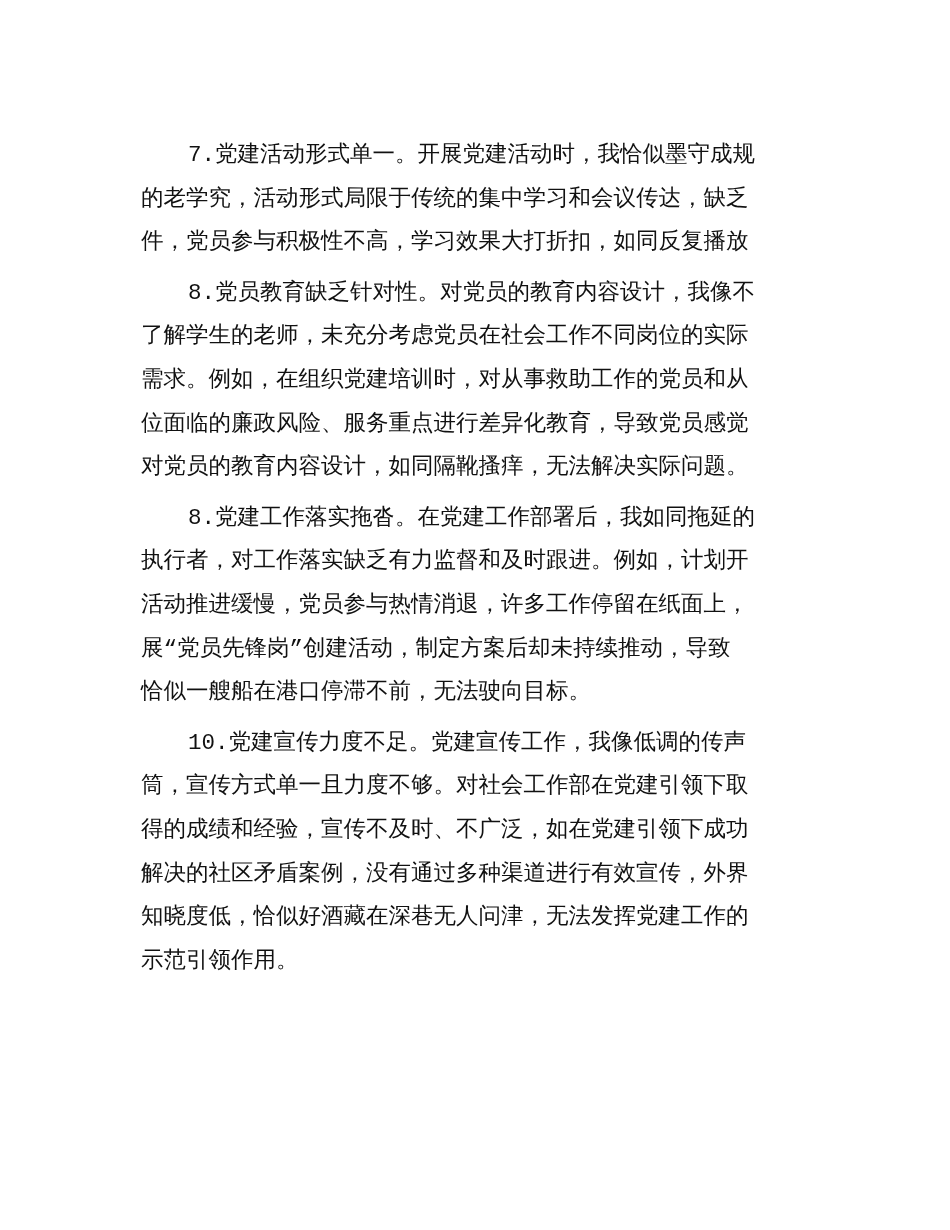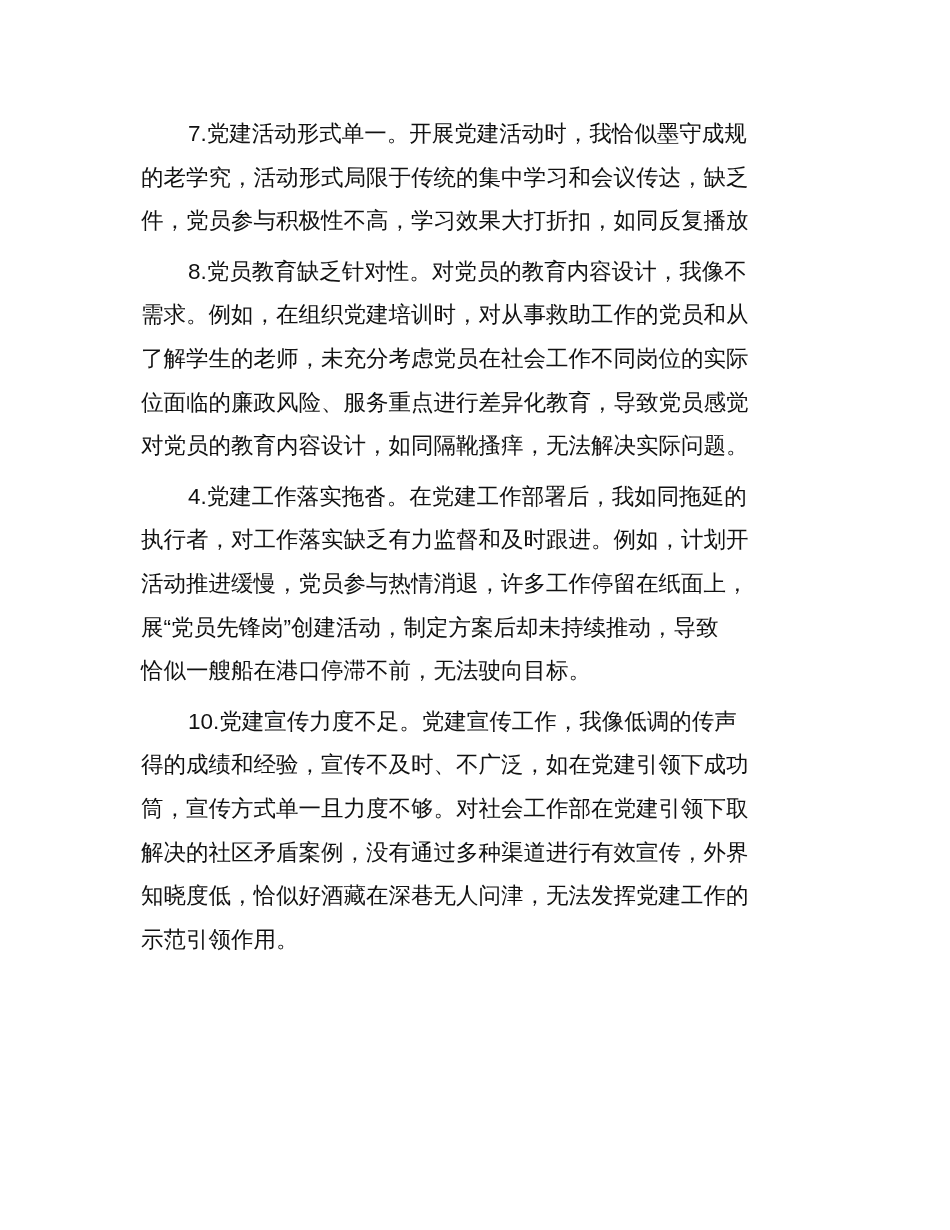--- a/index.html
+++ b/index.html
@@ -1,22 +1,22 @@
 <!DOCTYPE html>
 <html><head>
 <meta charset="utf-8">
 <style>
   html, body { margin: 0; padding: 0; background: #ffffff; }
   body { width: 950px; height: 1230px; position: relative; overflow: hidden; }
   .page {
     position: absolute;
     left: 141px;
-    top: 112px;
+    top: 134px;
     width: 672px;
-    font-family: Liberation Sans, sans-serif;
+    font-family: Liberation Mono, monospace;
     font-size: 22.5px;
     line-height: 43.6px;
     color: #111111;
   }
   .para {
     margin: 0 0 7px 0;
     text-indent: 2em;
     text-align: justify;
     word-break: break-all;
     white-space: normal;
@@ -30,36 +30,36 @@
 <div class="page">
 
   <div class="para">
     <span class="line first">7.党建活动形式单一。开展党建活动时，我恰似墨守成规</span>
     <span class="line">的老学究，活动形式局限于传统的集中学习和会议传达，缺乏</span>
     <span class="line">件，党员参与积极性不高，学习效果大打折扣，如同反复播放</span>
   </div>
 
   <div class="para">
     <span class="line first">8.党员教育缺乏针对性。对党员的教育内容设计，我像不</span>
+    <span class="line">了解学生的老师，未充分考虑党员在社会工作不同岗位的实际</span>
     <span class="line">需求。例如，在组织党建培训时，对从事救助工作的党员和从</span>
-    <span class="line">了解学生的老师，未充分考虑党员在社会工作不同岗位的实际</span>
     <span class="line">位面临的廉政风险、服务重点进行差异化教育，导致党员感觉</span>
     <span class="line">对党员的教育内容设计，如同隔靴搔痒，无法解决实际问题。</span>
   </div>
 
   <div class="para">
-    <span class="line first">4.党建工作落实拖沓。在党建工作部署后，我如同拖延的</span>
+    <span class="line first">8.党建工作落实拖沓。在党建工作部署后，我如同拖延的</span>
     <span class="line">执行者，对工作落实缺乏有力监督和及时跟进。例如，计划开</span>
     <span class="line">活动推进缓慢，党员参与热情消退，许多工作停留在纸面上，</span>
     <span class="line">展“党员先锋岗”创建活动，制定方案后却未持续推动，导致</span>
     <span class="line">恰似一艘船在港口停滞不前，无法驶向目标。</span>
   </div>
 
   <div class="para">
     <span class="line first">10.党建宣传力度不足。党建宣传工作，我像低调的传声</span>
+    <span class="line">筒，宣传方式单一且力度不够。对社会工作部在党建引领下取</span>
     <span class="line">得的成绩和经验，宣传不及时、不广泛，如在党建引领下成功</span>
-    <span class="line">筒，宣传方式单一且力度不够。对社会工作部在党建引领下取</span>
     <span class="line">解决的社区矛盾案例，没有通过多种渠道进行有效宣传，外界</span>
     <span class="line">知晓度低，恰似好酒藏在深巷无人问津，无法发挥党建工作的</span>
     <span class="line">示范引领作用。</span>
   </div>
 
 </div>
 
 </body></html>

